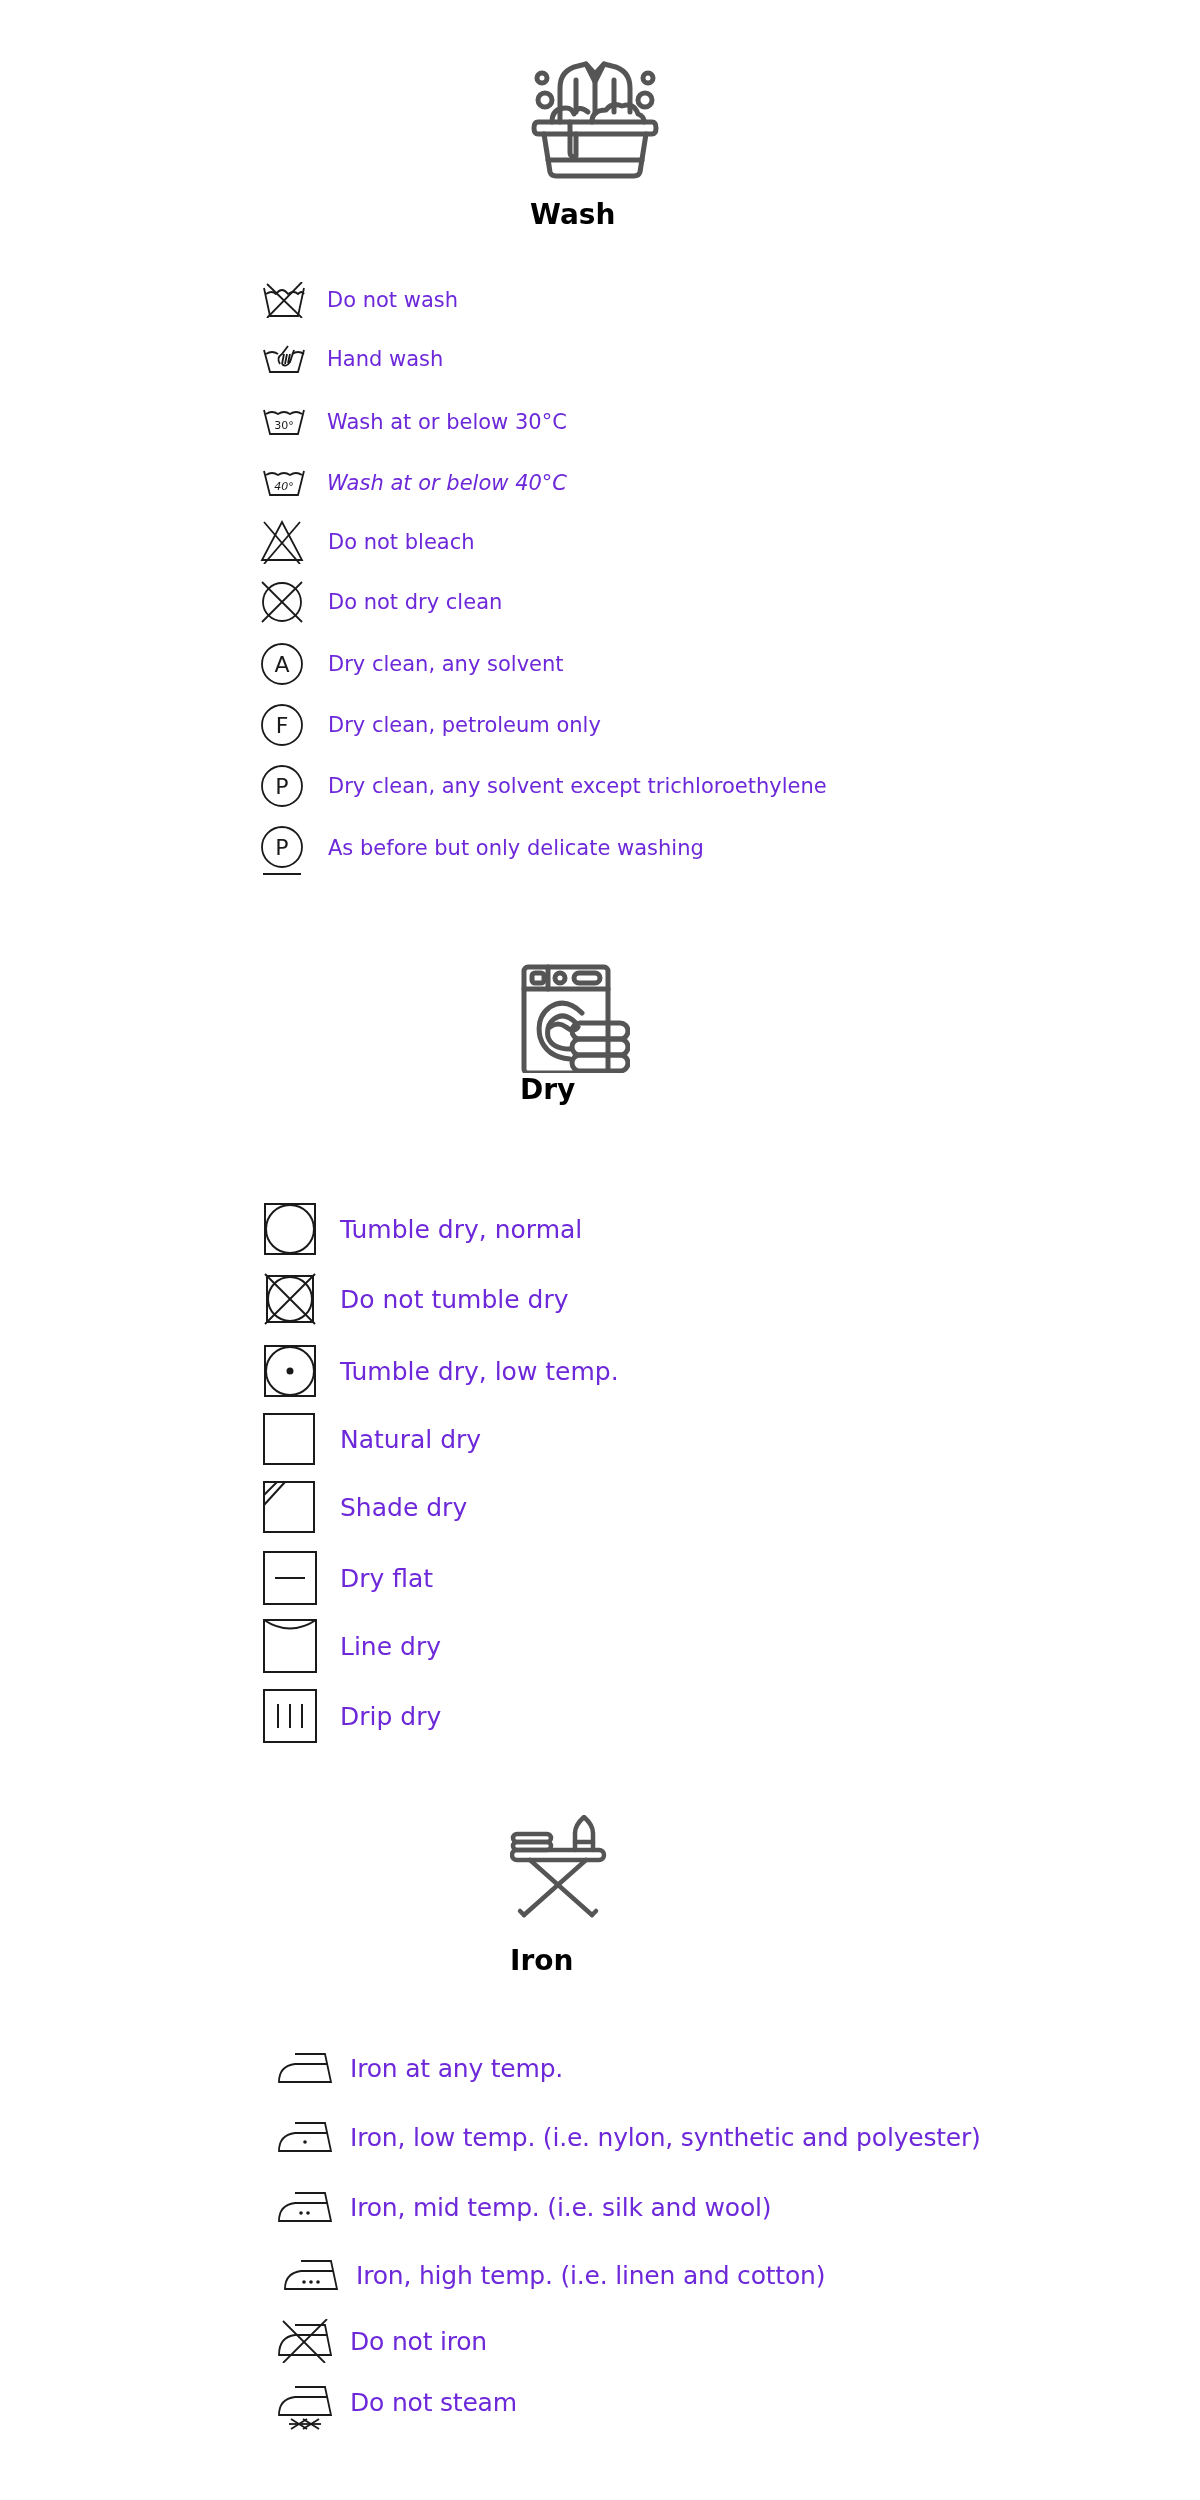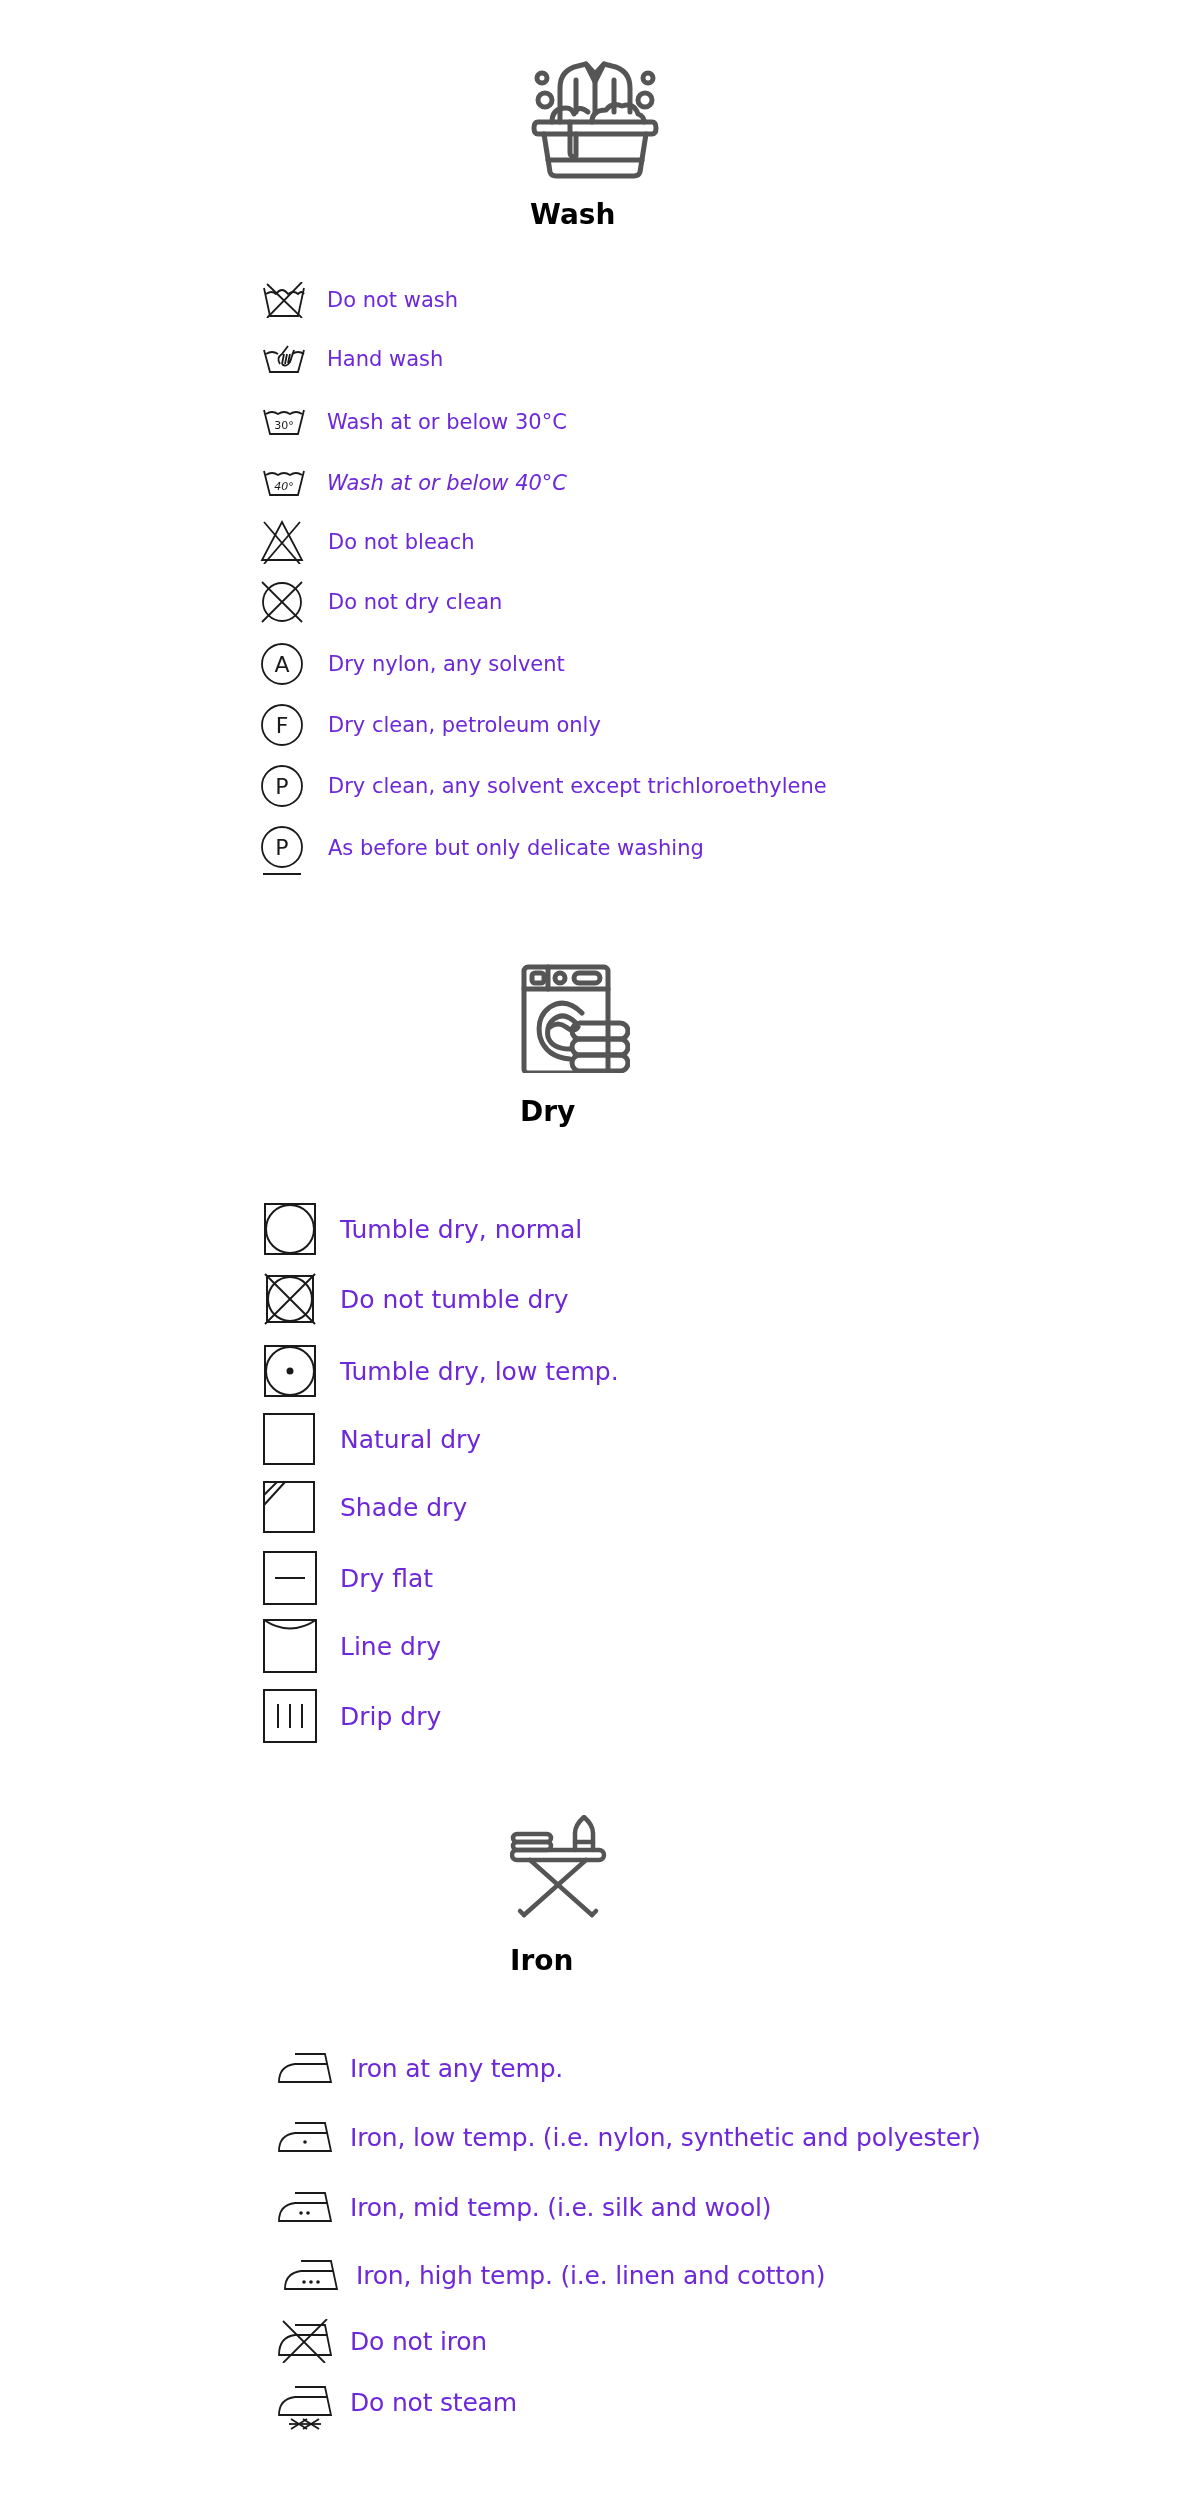--- a/index.html
+++ b/index.html
@@ -96,21 +96,21 @@
     <path d="M42 2 L2 42"></path>
   </svg>
   <span class="label" style="margin-left:24px;">Do not dry clean</span>
 </div>
 
 <div class="row wash" style="left:260px; top:642px;">
   <svg width="44" height="44" viewBox="0 0 44 44" fill="none" stroke="#1a1a1a" stroke-width="1.8">
     <circle cx="22" cy="22" r="20"></circle>
     <text x="22" y="30" font-size="22" text-anchor="middle" fill="#1a1a1a" stroke="none" font-family="DejaVu Sans, sans-serif">A</text>
   </svg>
-  <span class="label" style="margin-left:24px;">Dry nylon, any solvent</span>
+  <span class="label" style="margin-left:24px;">Dry clean, any solvent</span>
 </div>
 
 <div class="row wash" style="left:260px; top:703px;">
   <svg width="44" height="44" viewBox="0 0 44 44" fill="none" stroke="#1a1a1a" stroke-width="1.8">
     <circle cx="22" cy="22" r="20"></circle>
     <text x="22" y="30" font-size="22" text-anchor="middle" fill="#1a1a1a" stroke="none" font-family="DejaVu Sans, sans-serif">F</text>
   </svg>
   <span class="label" style="margin-left:24px;">Dry clean, petroleum only</span>
 </div>
 
@@ -139,21 +139,21 @@
     <rect x="12" y="10" width="12" height="10" rx="3"></rect>
     <circle cx="40" cy="15" r="5"></circle>
     <rect x="54" y="10" width="26" height="10" rx="5"></rect>
     <path d="M62 50 Q46 34 30 44 Q16 54 20 74 Q26 94 50 96"></path>
     <path d="M56 60 Q44 48 34 56 Q26 62 28 74 Q32 86 50 86"></path>
     <path d="M30 64 Q38 58 46 64 Q54 70 58 64"></path>
     <rect x="52" y="60" width="56" height="16" rx="8"></rect>
     <rect x="52" y="76" width="56" height="16" rx="8"></rect>
     <rect x="52" y="92" width="56" height="16" rx="8"></rect>
   </svg>
-  <div class="section-title" style="font-size:28px; margin-top:22px;">Dry</div>
+  <div class="section-title" style="font-size:28px; ">Dry</div>
 </div>
 
 <div class="row dry" style="left:264px; top:1203px;">
   <svg width="52" height="52" viewBox="0 0 52 52" fill="none" stroke="#1a1a1a" stroke-width="2">
     <rect x="1" y="1" width="50" height="50"></rect>
     <circle cx="26" cy="26" r="24"></circle>
   </svg>
   <span class="label" style="margin-left:24px;">Tumble dry, normal</span>
 </div>
 

